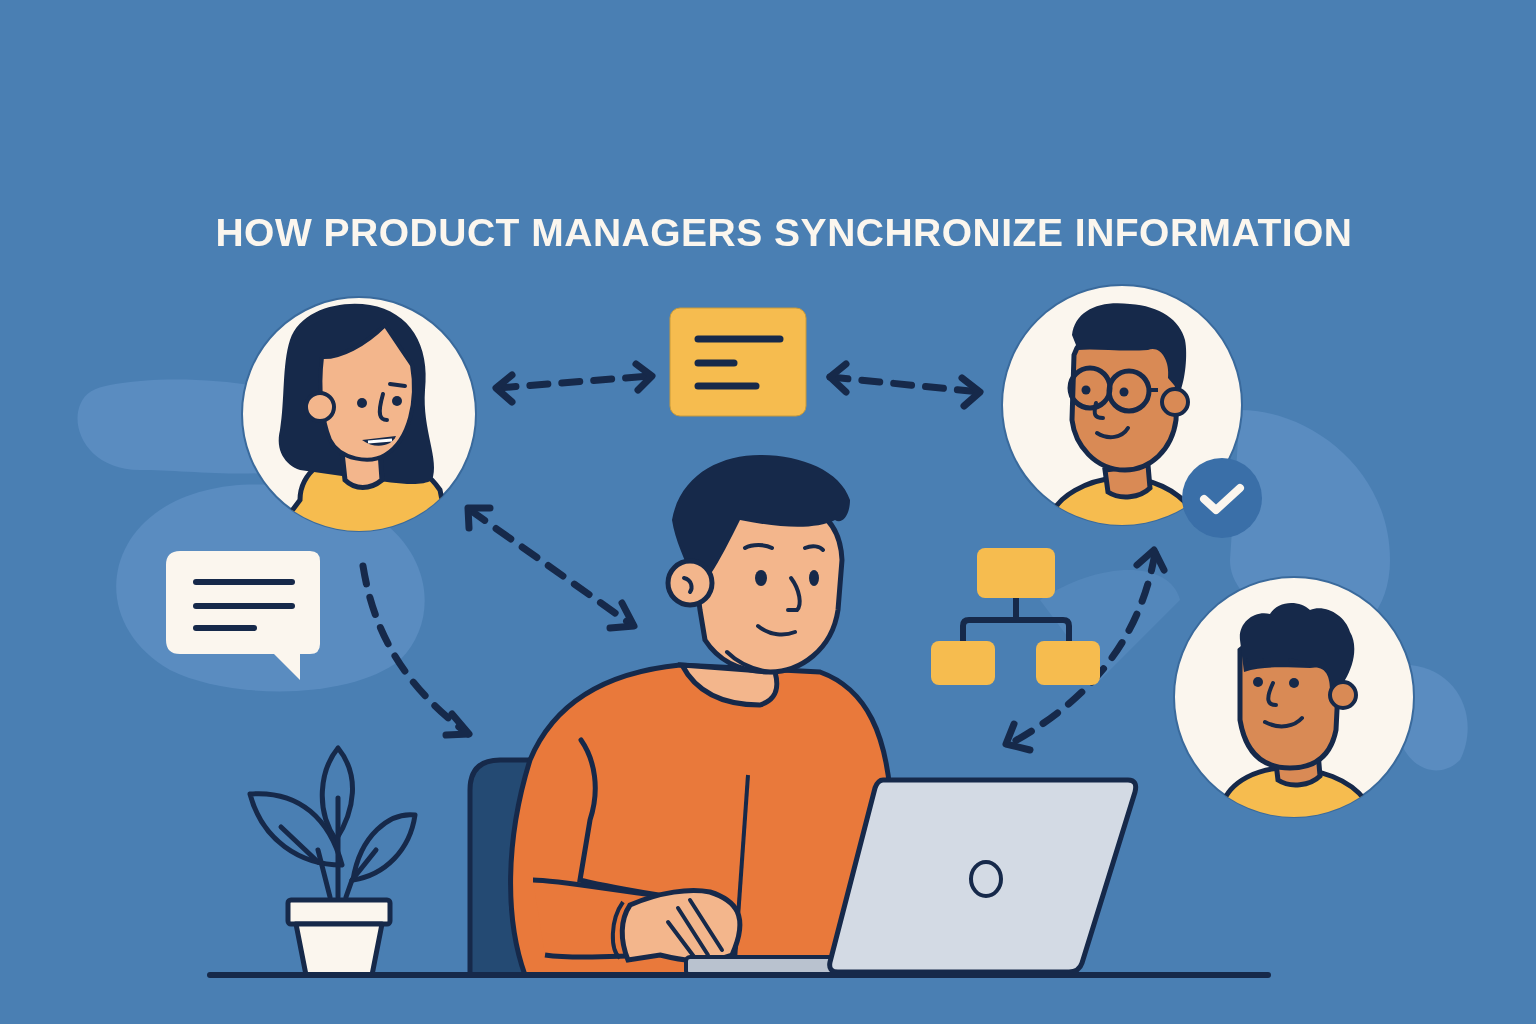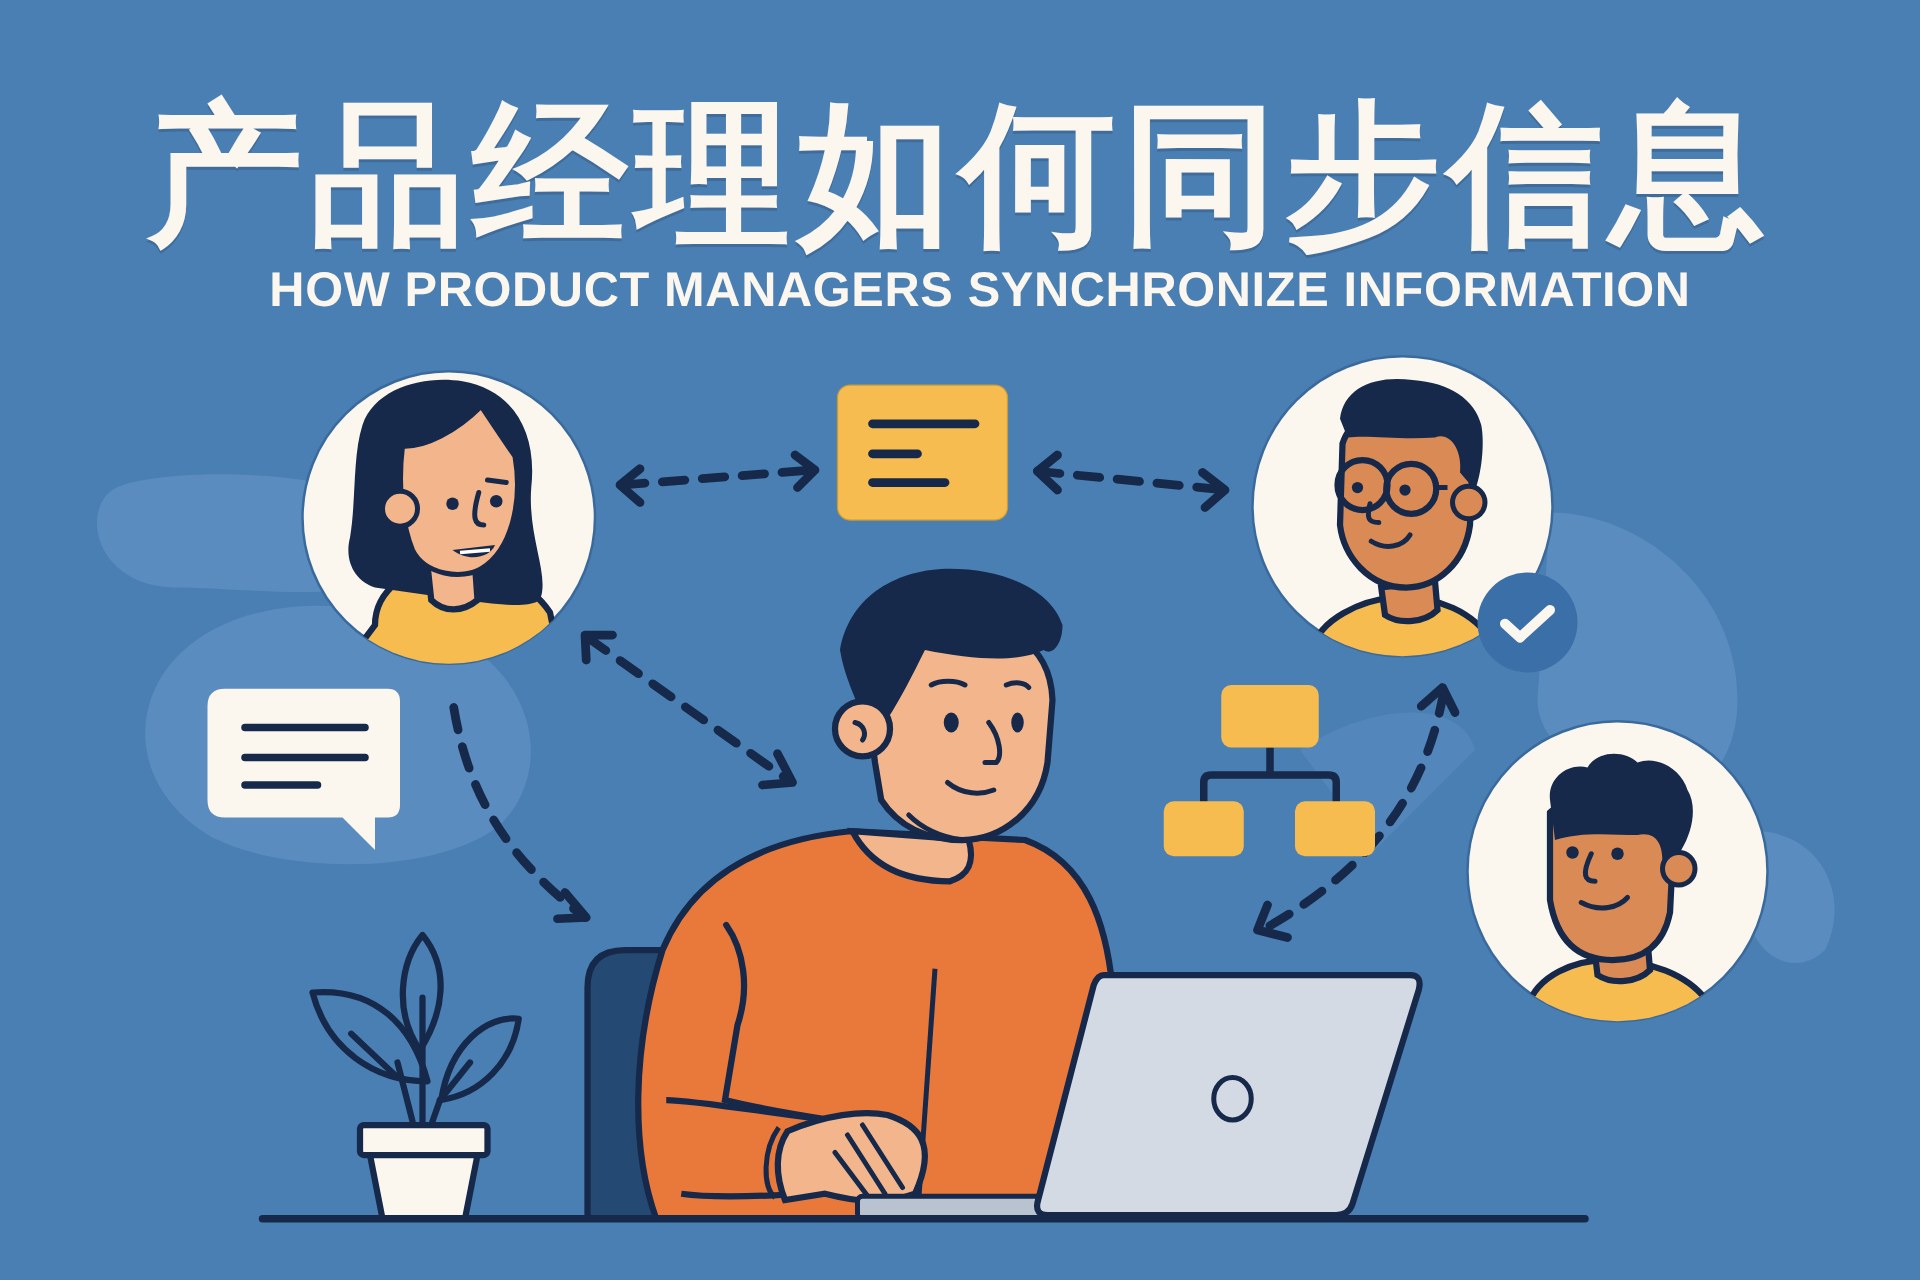--- a/index.html
+++ b/index.html
@@ -181,15 +181,14 @@
       <path d="M415 815 C390 812 360 835 353 880 C385 875 410 850 415 815 Z"></path>
       <path d="M338 798 V897 M281 827 L318 862 M376 850 L352 880"></path>
       <path d="M330 897 L318 850 M346 897 L352 880"></path>
       <rect x="288" y="900" width="102" height="24" rx="3" fill="#fbf6ee"></rect>
       <path d="M296 924 H382 L372 975 H306 Z" fill="#fbf6ee"></path>
     </g>
 
     <line x1="210" y1="975" x2="1268" y2="975" stroke="#16294a" stroke-width="6" stroke-linecap="round"></line>
   </svg>
 
-  <div class="title-cn">产品经理如何同步信息</div>
   <div class="title-en">HOW PRODUCT MANAGERS SYNCHRONIZE INFORMATION</div>
 </div>
 
 </body></html>

